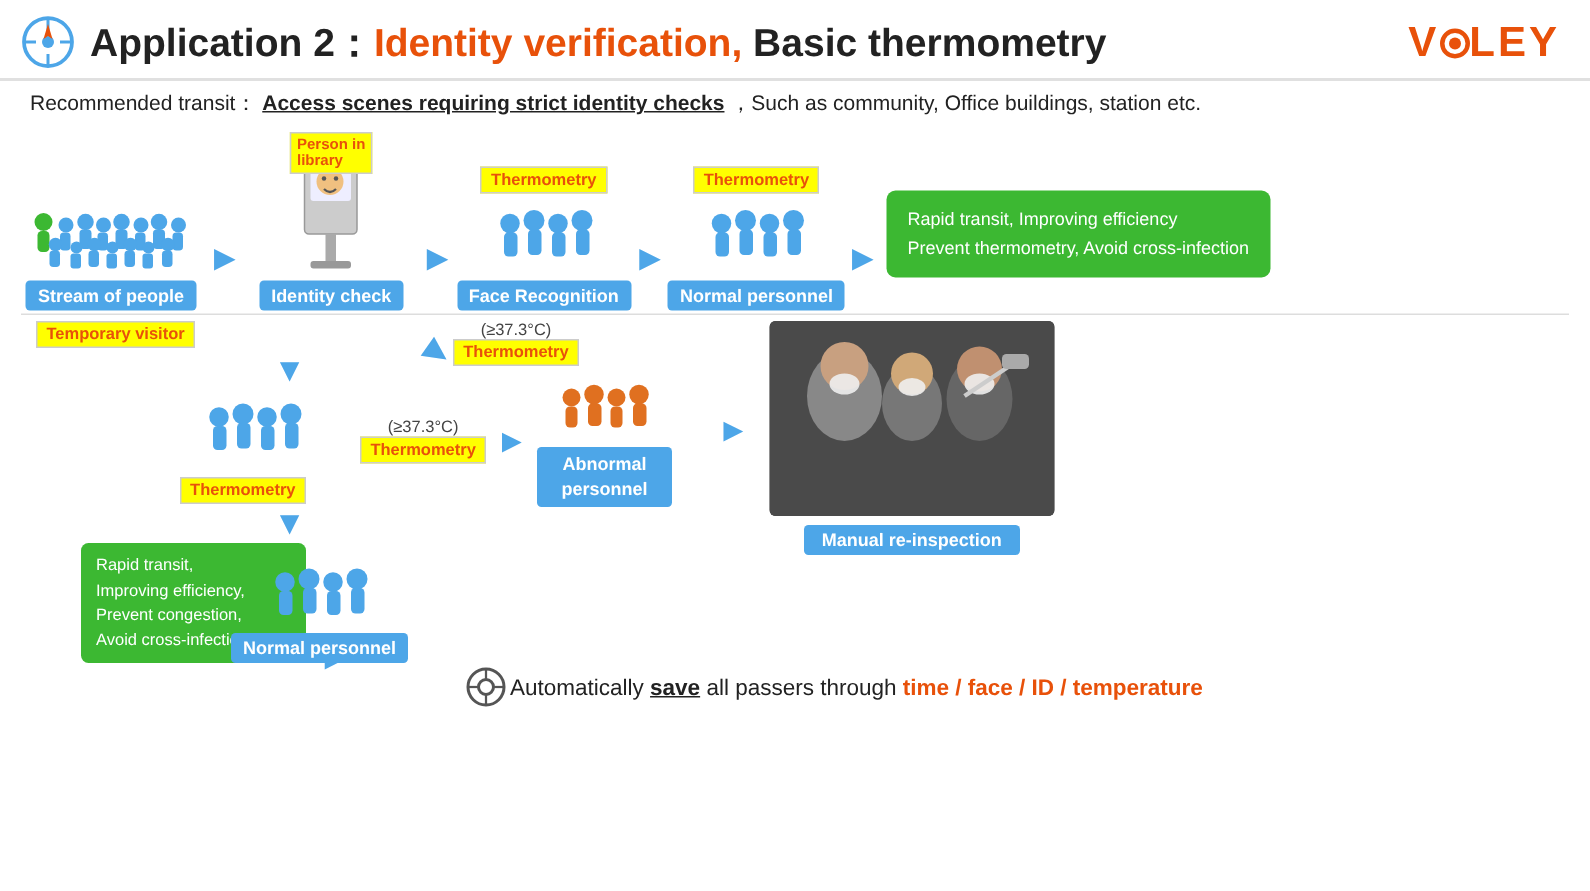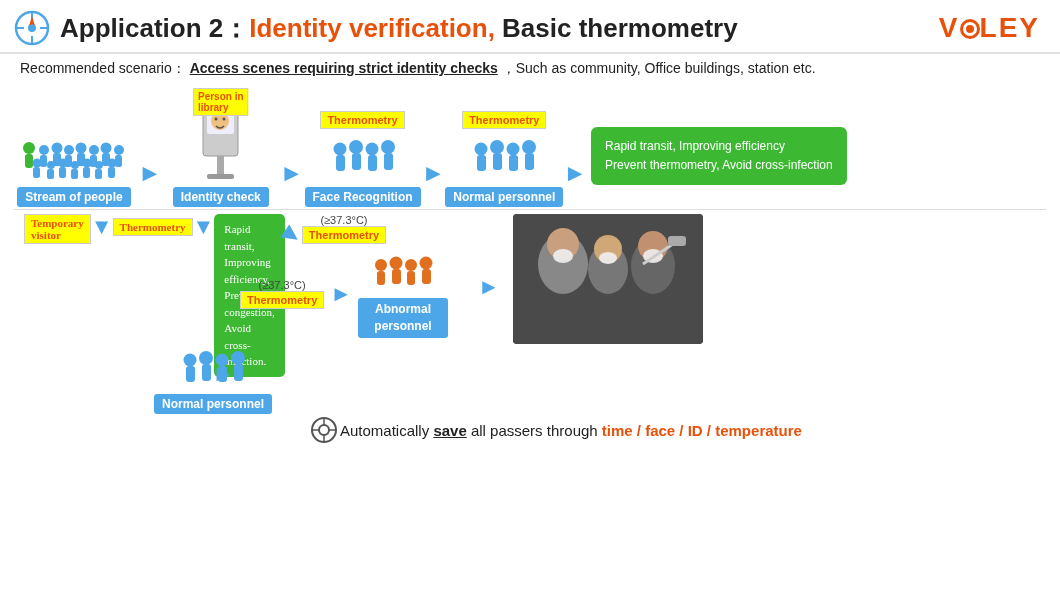--- a/index.html
+++ b/index.html
@@ -116,21 +116,21 @@
     </div>
 
     <div style="font-size:28px;font-weight:900;color:#e8510a;letter-spacing:2px;">
       V<span style="display:inline-block;width:20px;height:20px;border:3px solid #e8510a;border-radius:50%;vertical-align:middle;position:relative;top:-1px;">
         <span style="display:block;width:8px;height:8px;background:#e8510a;border-radius:50%;position:absolute;top:50%;left:50%;transform:translate(-50%,-50%);"></span>
       </span>LEY
     </div>
   </div>
 
   <div class="scenario-line">
-    <span>Recommended scenario：</span>
+    <span>Recommended transit：</span>
     <span class="bold-underline">Access scenes requiring strict identity checks</span>
     <span>，Such as community, Office buildings, station etc.</span>
   </div>
 
   <div style="padding: 0 14px; position: relative;">
 
     <div style="display:flex; align-items:flex-end; gap:4px; padding: 6px 0 0 0;">
 
       <div class="node" style="width:120px;">
         <div class="icon-area">
@@ -250,21 +250,21 @@
       <div style="background:#3cb832;color:#fff;font-size:12px;padding:10px 14px;border-radius:6px;line-height:1.6;margin-bottom:22px;">
         <span style="white-space:pre-line;">Rapid transit, Improving efficiency
 Prevent thermometry, Avoid cross-infection</span>
       </div>
     </div>
 
     <div style="border-top: 1px solid #ddd; margin: 2px 0;"></div>
 
     <div style="display:flex; align-items:flex-start; margin-top: 4px; position:relative; min-height:200px;">
 
-      <div style="display:flex;align-items:flex-start;width:190px;position:relative;font-family:Liberation Serif, serif;">
+      <div style="display:flex;flex-direction:column;align-items:flex-end;width:190px;position:relative;">
 
         <div style="background:#ffff00;color:#e8510a;font-size:11px;font-weight:bold;padding:2px 6px;border:1px solid #ccc;align-self:flex-start;margin-left:10px;margin-bottom:2px;">
           <span>Temporary visitor</span>
         </div>
 
         <div style="color:#4da6e8;font-size:22px;">▼</div>
 
         <svg width="70" height="50" viewBox="0 0 70 50" style="margin:2px 0;">
           <g fill="#4da6e8">
             <circle cx="12" cy="16" r="6.5"></circle>
@@ -352,20 +352,21 @@
             <circle cx="140" cy="32" r="15" fill="#c09070"></circle>
 
             <ellipse cx="50" cy="42" rx="10" ry="7" fill="#eee" opacity="0.9"></ellipse>
             <ellipse cx="95" cy="44" rx="9" ry="6" fill="#eee" opacity="0.9"></ellipse>
             <ellipse cx="140" cy="42" rx="10" ry="7" fill="#eee" opacity="0.9"></ellipse>
 
             <line x1="160" y1="30" x2="130" y2="50" stroke="#ccc" stroke-width="3"></line>
             <rect x="155" y="22" width="18" height="10" rx="3" fill="#aaa"></rect>
           </svg>
         </div>
+        <div class="manual-label">Manual re-inspection</div>
       </div>
 
       <div style="position:absolute;bottom:0;left:140px;display:flex;flex-direction:column;align-items:center;">
         <svg width="70" height="50" viewBox="0 0 70 50">
           <g fill="#4da6e8">
             <circle cx="12" cy="16" r="6.5"></circle>
               <rect x="8" y="22" width="9" height="16" rx="3"></rect>
             <circle cx="28" cy="14" r="7"></circle>
               <rect x="24" y="20" width="9" height="17" rx="3"></rect>
             <circle cx="44" cy="16" r="6.5"></circle>

